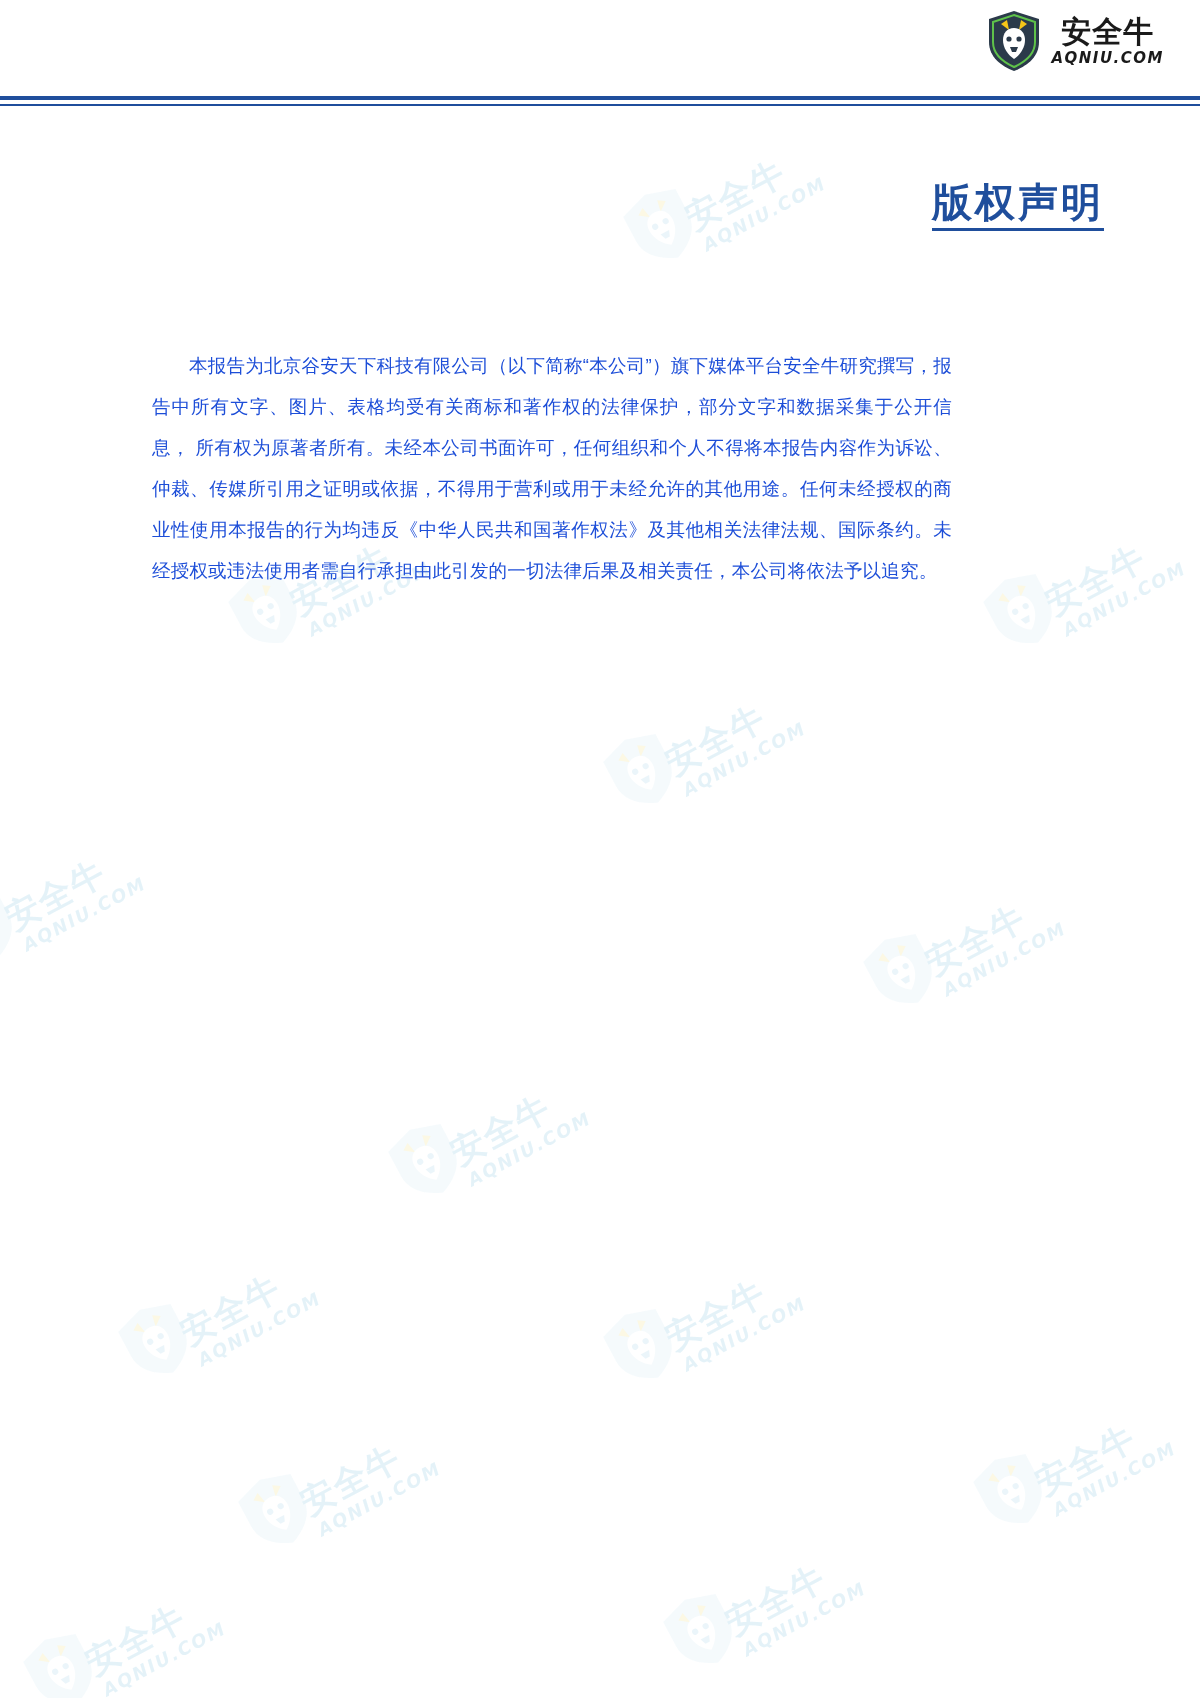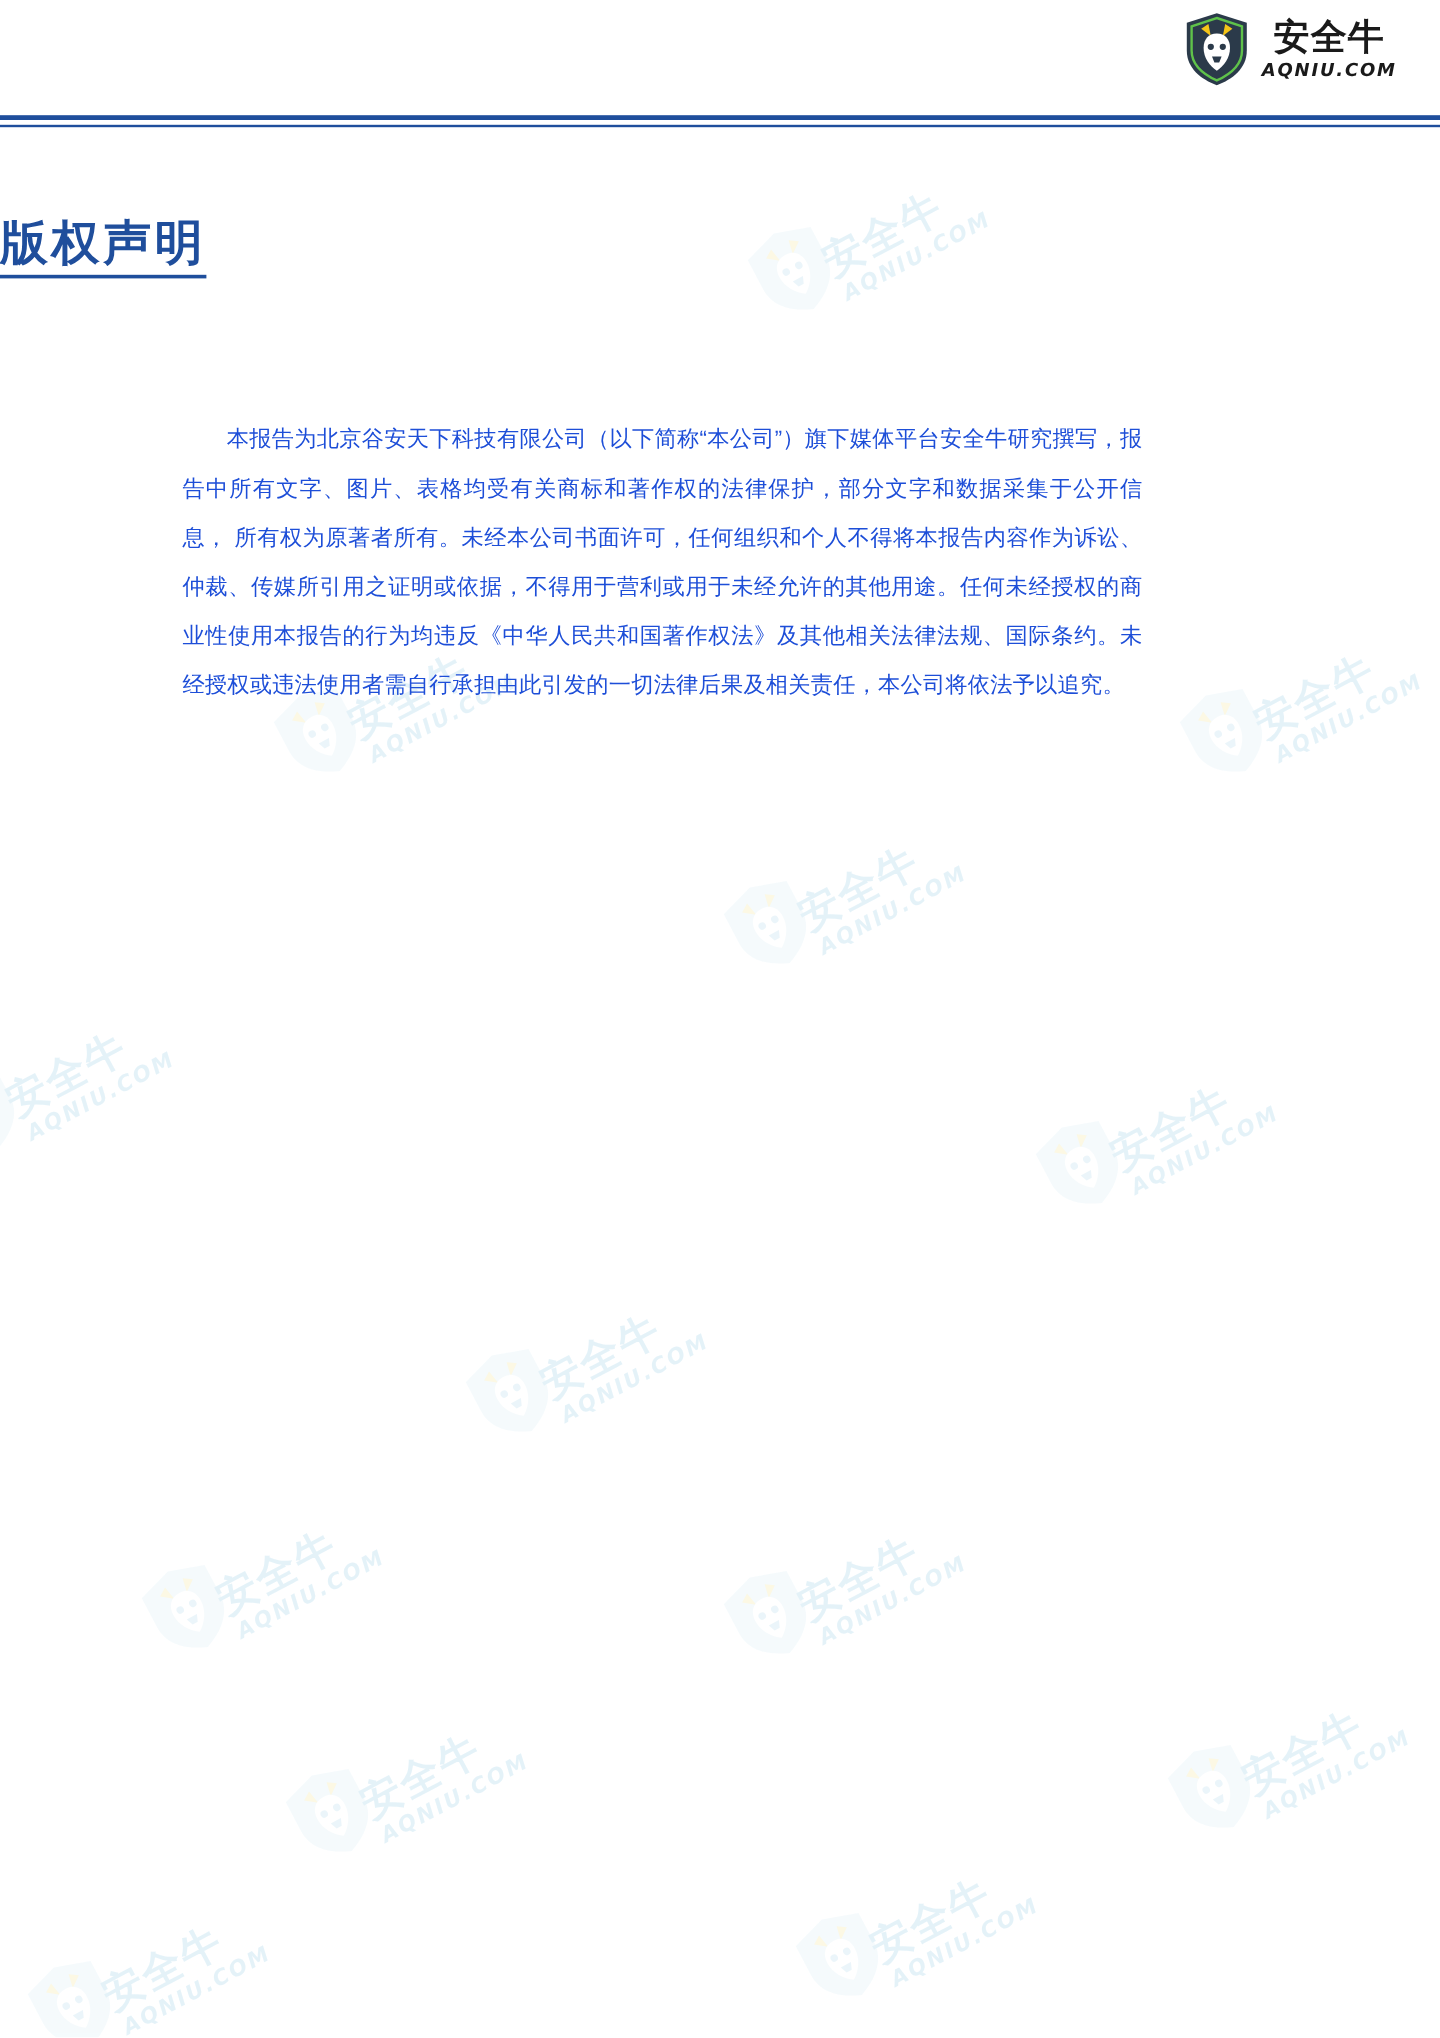--- a/index.html
+++ b/index.html
@@ -80,21 +80,21 @@
     height: 2px;
     background: #1f4e9c;
   }
 
   
   .doc-title {
     position: absolute;
     top: 175px;
     left: 0;
     width: 1104px;
-    text-align: left;
+    text-align: right;
     font-size: 40px;
     font-weight: 700;
     color: #1f4e9c;
     letter-spacing: 3px;
   }
   .doc-title span {
     border-bottom: 3px solid #1f4e9c;
     padding-bottom: 4px;
   }
 

